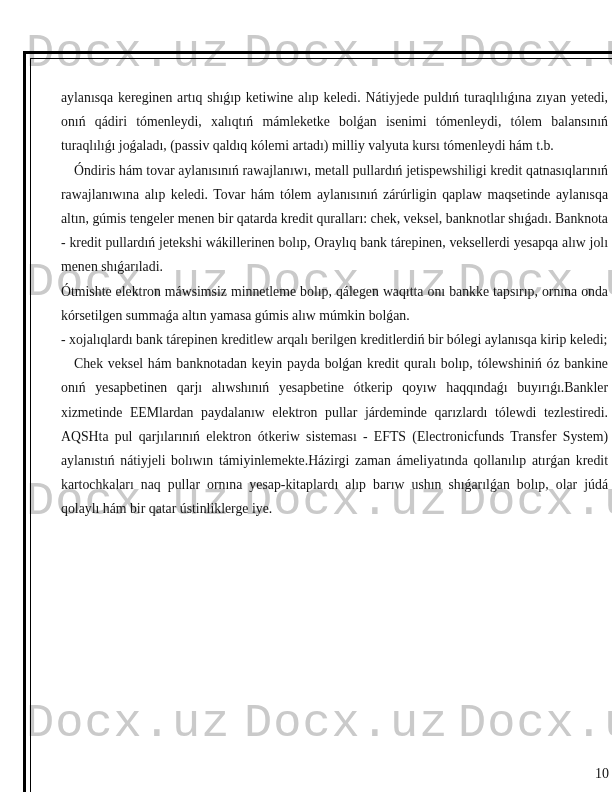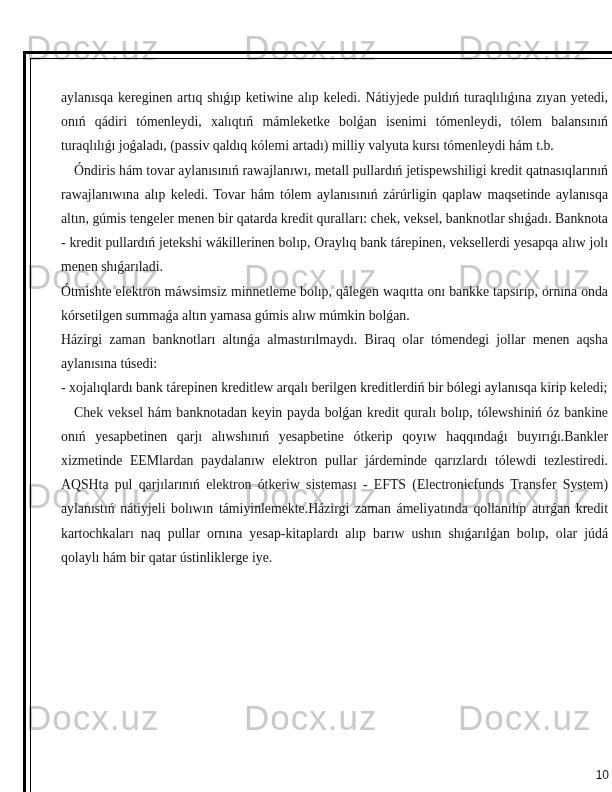--- a/index.html
+++ b/index.html
@@ -16,22 +16,22 @@
     font-family: "Liberation Serif", "DejaVu Serif", serif;
   }
   
   .watermark-layer {
     position: absolute;
     inset: 0;
     z-index: 1;
   }
   .wm {
     position: absolute;
-    font-family: Liberation Sans, sans-serif;
-    font-size: 35px;
+    font-family: Liberation Mono, monospace;
+    font-size: 47px;
     line-height: 1;
     letter-spacing: 1px;
     color: #cacaca;
     white-space: nowrap;
     user-select: none;
   }
   
   .border-outer {
     position: absolute;
     left: 23px;
@@ -68,23 +68,23 @@
     margin: 0;
     padding: 0;
   }
   .para.indent {
     text-indent: 13px;
   }
   .page-number {
     position: absolute;
     right: 14px;
     bottom: 11px;
-    font-size: 12px;
+    font-size: 14px;
     color: #111111;
-    font-family: Liberation Sans, sans-serif;
+    font-family: Liberation Serif, serif;
   }
 </style>
 </head>
 <body>
 
 <div class="page">
 
   <div class="watermark-layer" id="watermark-layer">
       <span class="wm" style="color: rgb(202, 202, 202); top: 30px; left: 26px;">Docx.uz</span>
       <span class="wm" style="color: rgb(202, 202, 202); top: 30px; left: 244px;">Docx.uz</span>
@@ -99,21 +99,20 @@
       <span class="wm" style="color: rgb(202, 202, 202); top: 700px; left: 244px;">Docx.uz</span>
       <span class="wm" style="color: rgb(202, 202, 202); top: 700px; left: 458px;">Docx.uz</span>
     </div>
 
   <div class="border-outer">
     <div class="border-inner">
       <div class="content" id="paragraph-container">
           <p class="para">aylanısqa kereginen artıq shıǵıp ketiwine alıp keledi. Nátiyjede puldıń turaqlılıǵına zıyan yetedi, onıń qádiri tómenleydi, xalıqtıń mámleketke bolǵan isenimi tómenleydi, tólem balansınıń turaqlılıǵı joǵaladı, (passiv qaldıq kólemi artadı) milliy valyuta kursı tómenleydi hám t.b.</p>
           <p class="para indent">Óndiris hám tovar aylanısınıń rawajlanıwı, metall pullardıń jetispewshiligi kredit qatnasıqlarınıń rawajlanıwına alıp keledi. Tovar hám tólem aylanısınıń zárúrligin qaplaw maqsetinde aylanısqa altın, gúmis tengeler menen bir qatarda kredit quralları: chek, veksel, banknotlar shıǵadı. Banknota - kredit pullardıń jetekshi wákillerinen bolıp, Oraylıq bank tárepinen, veksellerdi yesapqa alıw jolı menen shıǵarıladi.</p>
           <p class="para">Ótmishte elektron máwsimsiz minnetleme bolıp, qálegen waqıtta onı bankke tapsırıp, ornına onda kórsetilgen summaǵa altın yamasa gúmis alıw múmkin bolǵan.</p>
-          <p class="para">Házirgi zaman banknotları altınǵa almastırılmaydı. Biraq olar tómendegi jollar menen aqsha aylanısına túsedi:</p>
           <p class="para">- xojalıqlardı bank tárepinen kreditlew arqalı berilgen kreditlerdiń bir bólegi aylanısqa kirip keledi;</p>
           <p class="para indent">Chek veksel hám banknotadan keyin payda bolǵan kredit quralı bolıp, tólewshiniń óz bankine onıń yesapbetinen qarjı alıwshınıń yesapbetine ótkerip qoyıw haqqındaǵı buyırıǵı.Bankler xizmetinde EEMlardan paydalanıw elektron pullar járdeminde qarızlardı tólewdi tezlestiredi. AQSHta pul qarjılarınıń elektron ótkeriw sisteması - EFTS (Electronicfunds Transfer System) aylanıstıń nátiyjeli bolıwın támiyinlemekte.Házirgi zaman ámeliyatında qollanılıp atırǵan kredit kartochkaları naq pullar ornına yesap-kitaplardı alıp barıw ushın shıǵarılǵan bolıp, olar júdá qolaylı hám bir qatar ústinliklerge iye.</p>
         </div>
       <div class="page-number">10</div>
     </div>
   </div>
 
 </div>
 
 </body></html>

